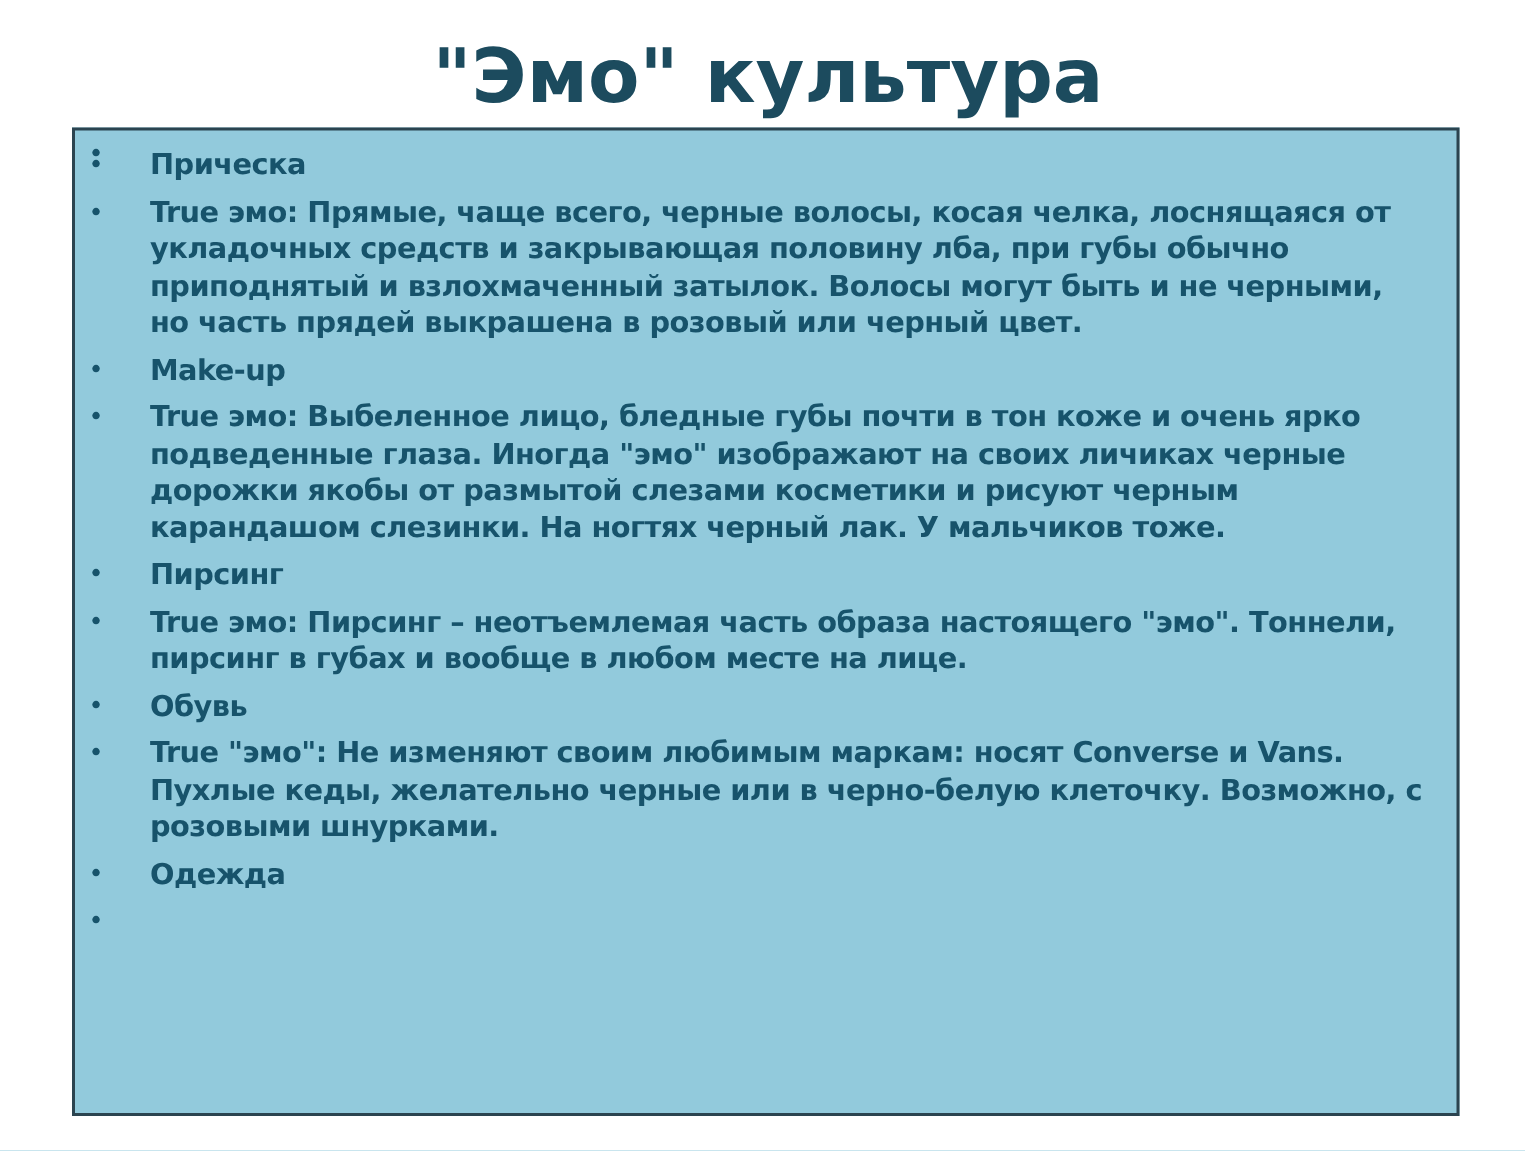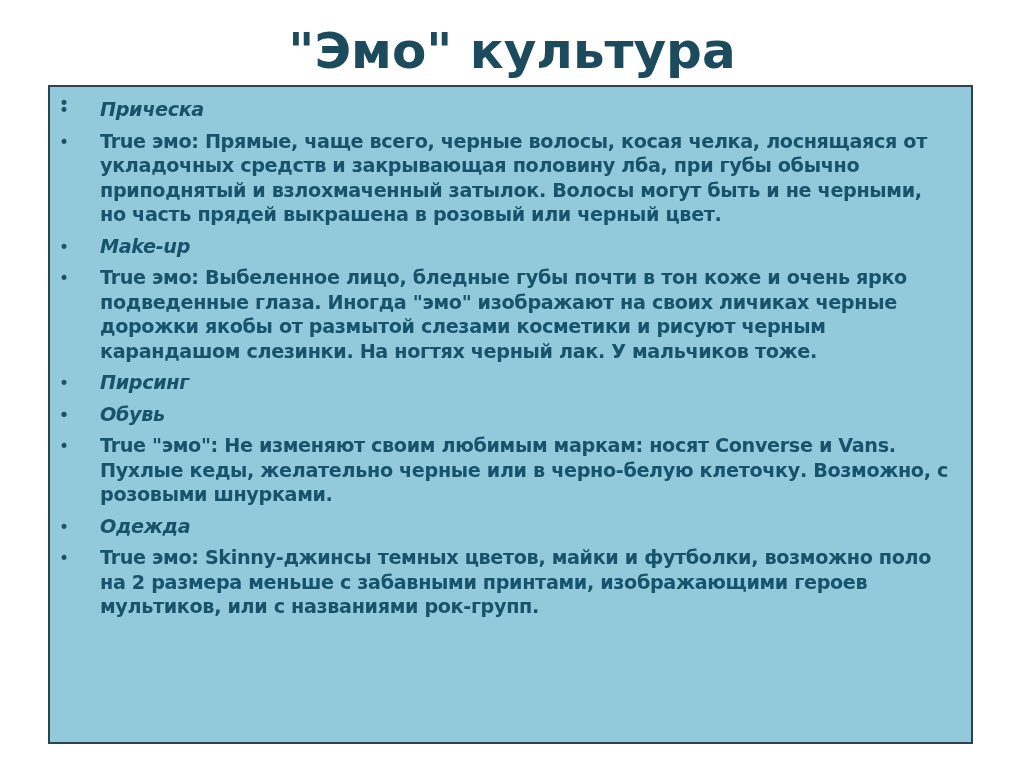--- a/index.html
+++ b/index.html
@@ -18,21 +18,21 @@
   }
   .bullets { list-style:none; margin:0; padding:4px 0 0 0; }
   .bullet {
     position:relative; padding-left:50px; padding-right:18px;
     color:#17536b; font-weight:bold; font-size:19.2px; line-height:24.5px;
     margin-bottom:7px; letter-spacing:-0.35px;
   }
   .bullet .dot {
     position:absolute; left:9px; top:0; font-size:17px; color:#17536b; font-weight:normal;
   }
-  .bullet.heading .text { font-style:italic; }
+  .bullet.heading .text { }
 </style>
 </head>
 <body>
 
 <div class="title">"Эмо" культура</div>
 
 <div class="content-box">
   <ul class="bullets">
     <li class="bullet">
       <span class="dot">•</span>
@@ -52,31 +52,31 @@
     <li class="bullet">
       <span class="dot">•</span>
       <span class="text">True эмо: Выбеленное лицо, бледные губы почти в тон коже и очень ярко подведенные глаза. Иногда "эмо" изображают на своих личиках черные дорожки якобы от размытой слезами косметики и рисуют черным карандашом слезинки. На ногтях черный лак. У мальчиков тоже.</span>
     </li>
     <li class="bullet heading">
       <span class="dot">•</span>
       <span class="text">Пирсинг</span>
     </li>
     <li class="bullet">
       <span class="dot">•</span>
+      <span class="text">True эмо: Пирсинг – неотъемлемая часть образа настоящего "эмо". Тоннели, пирсинг в губах и вообще в любом месте на лице.</span>
     </li>
     <li class="bullet heading">
       <span class="dot">•</span>
       <span class="text">Обувь</span>
     </li>
     <li class="bullet">
       <span class="dot">•</span>
       <span class="text">True "эмо": Не изменяют своим любимым маркам: носят Converse и Vans. Пухлые кеды, желательно черные или в черно-белую клеточку. Возможно, с розовыми шнурками.</span>
     </li>
     <li class="bullet heading">
       <span class="dot">•</span>
       <span class="text">Одежда</span>
     </li>
     <li class="bullet">
       <span class="dot">•</span>
-      <span class="text">True эмо: Skinny-джинсы темных цветов, майки и футболки, возможно поло на 2 размера меньше с забавными принтами, изображающими героев мультиков, или с названиями рок-групп.</span>
     </li>
   </ul>
 </div>
 
 </body></html>

